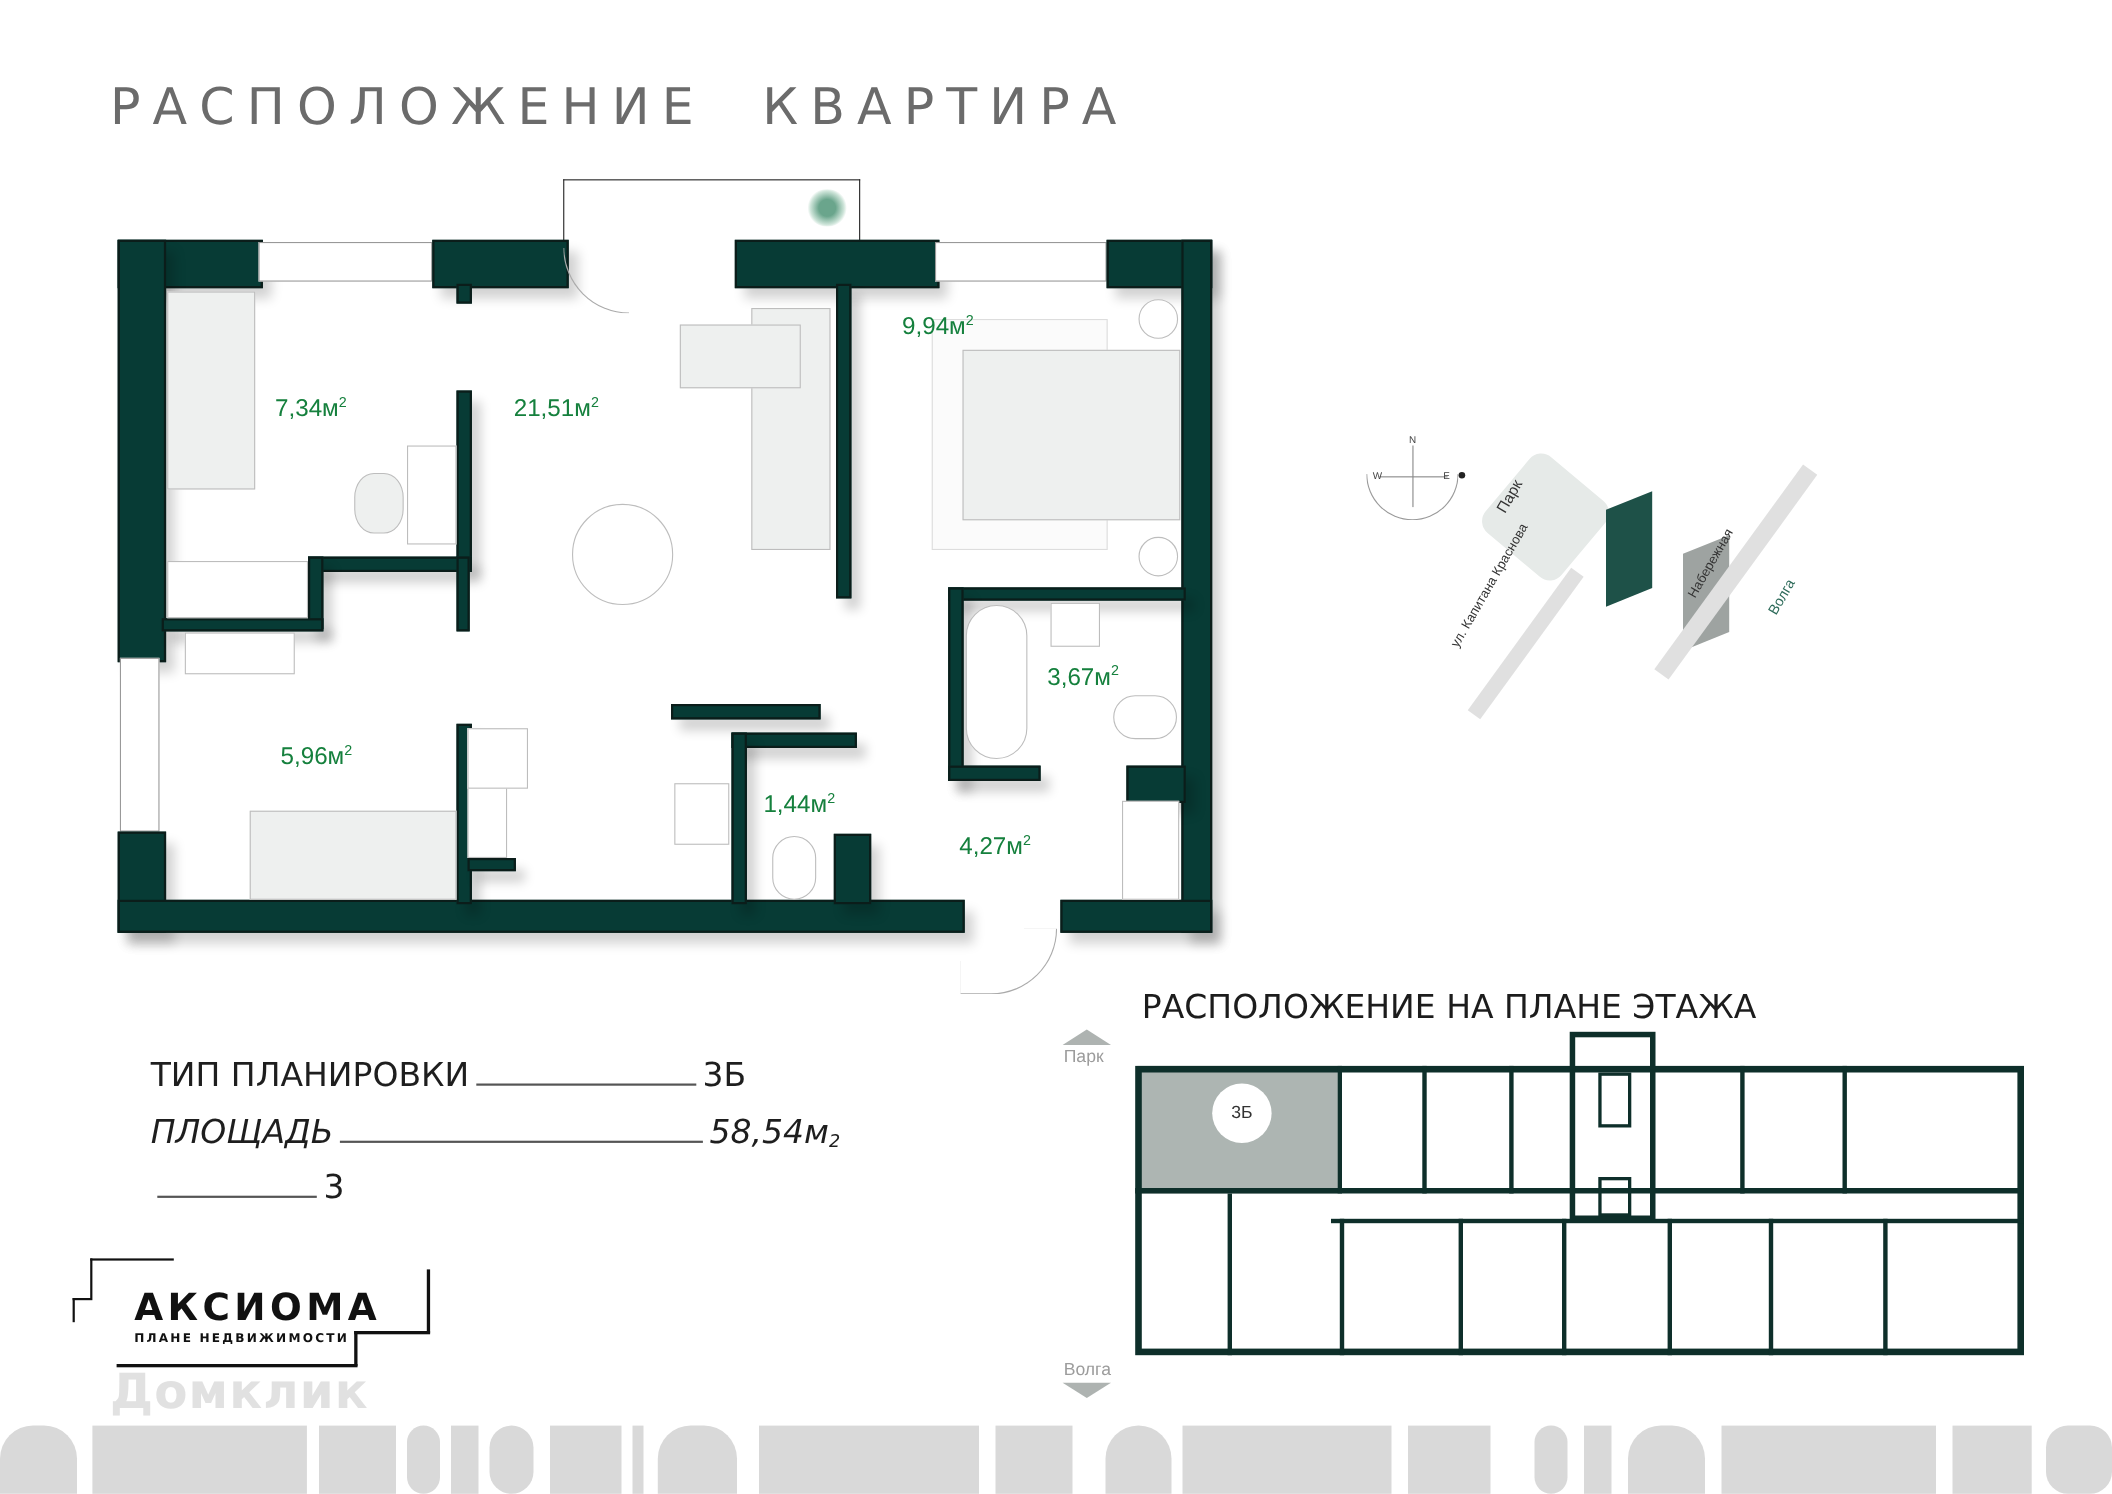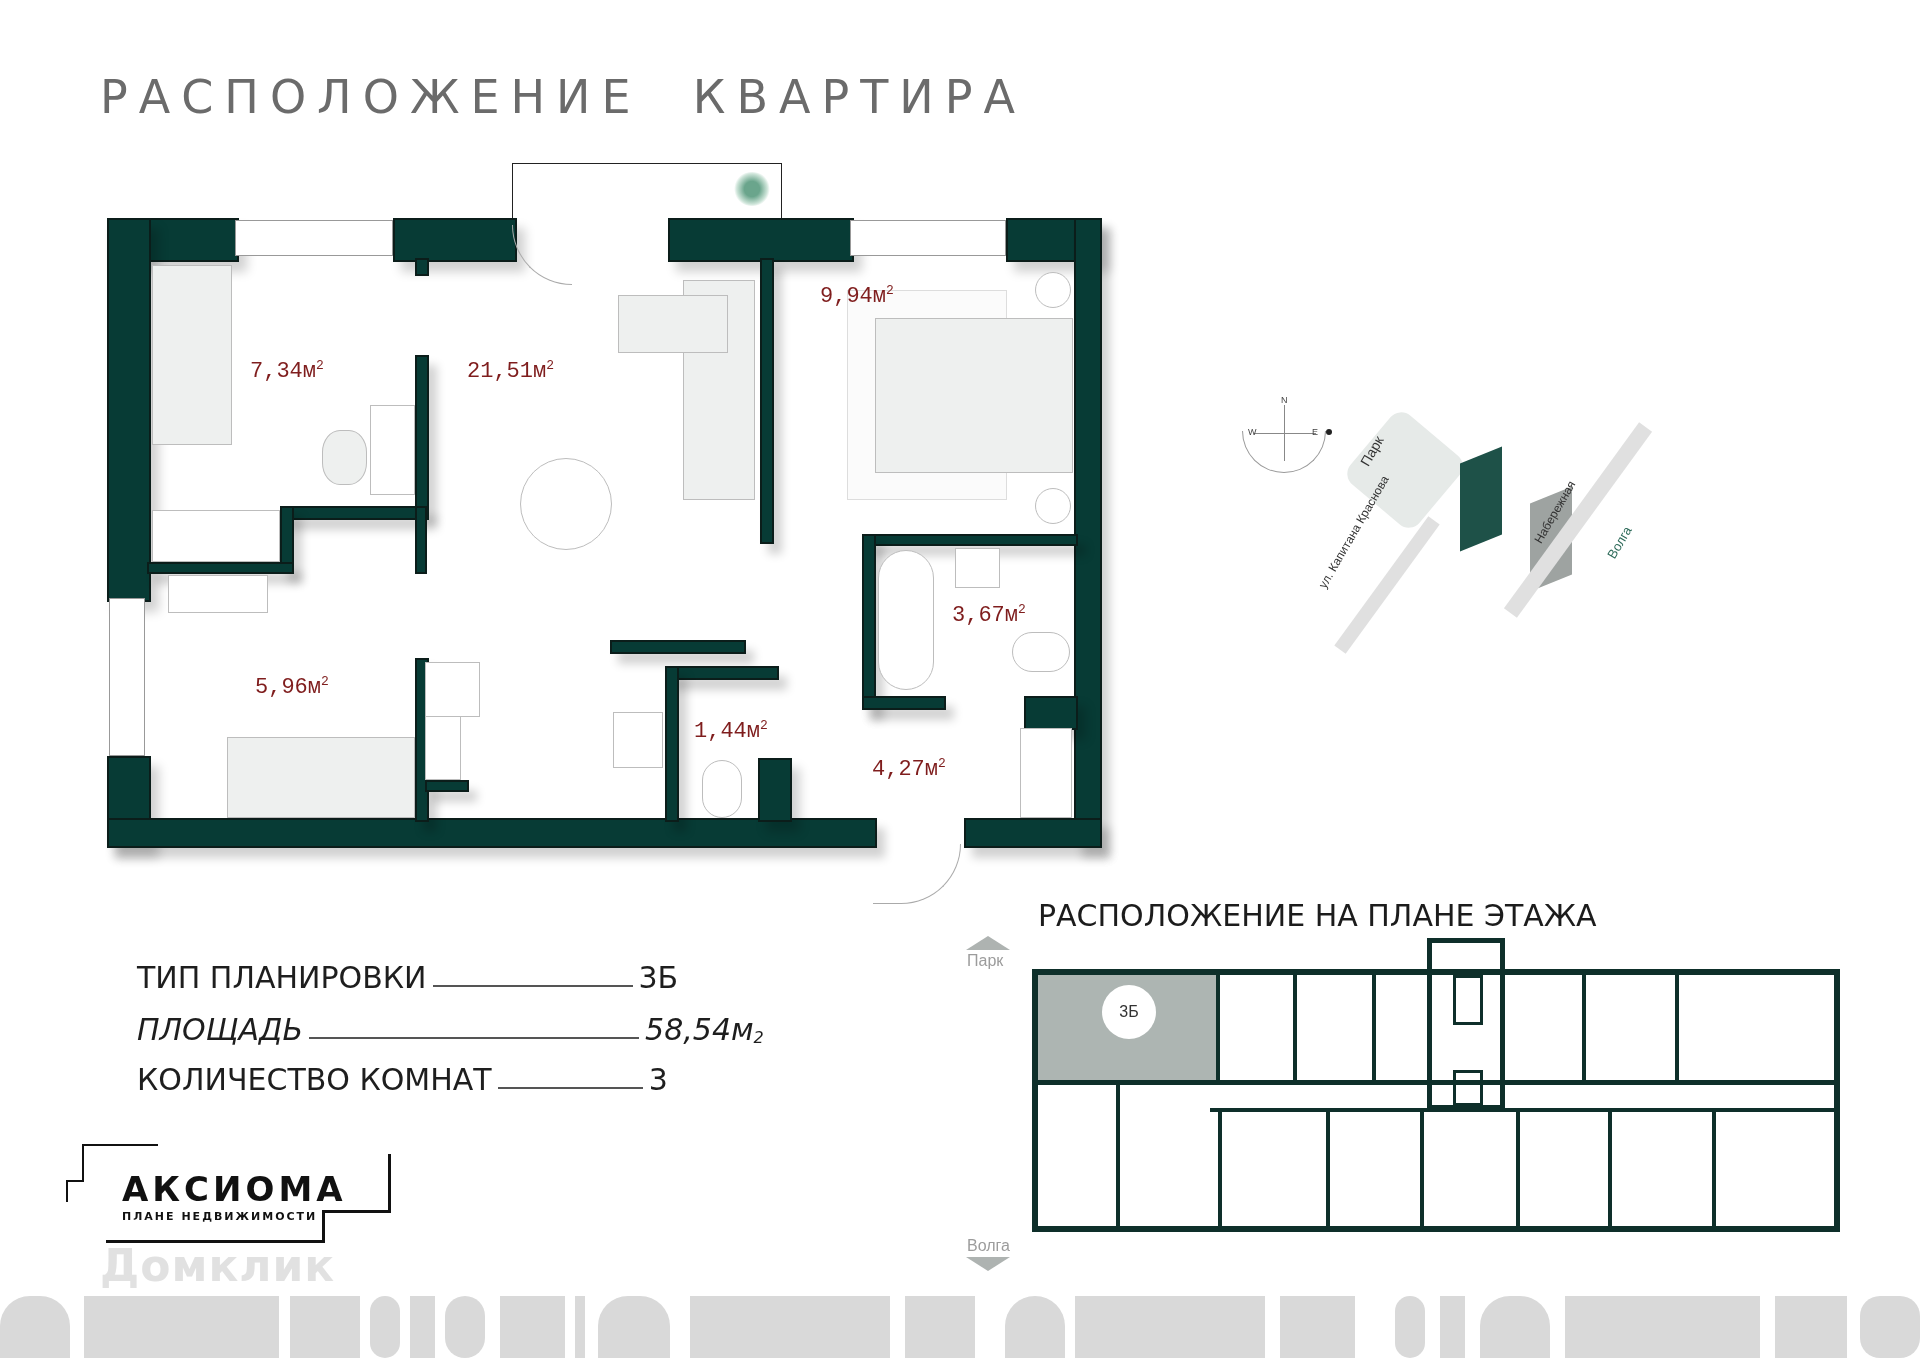--- a/index.html
+++ b/index.html
@@ -1,20 +1,20 @@
 <!DOCTYPE html>
 <html><head>
 <meta charset="utf-8">
 <style>
   html, body { margin: 0; padding: 0; }
   body { width: 1920px; height: 1358px; background: #ffffff; position: relative; overflow: hidden; font-family: "Liberation Sans", sans-serif; color: #2a2a2a; }
   .abs { position: absolute; }
   .title { left: 100px; top: 70px; font-size: 46px; letter-spacing: 11px; color: #6b6b6b; font-family: "DejaVu Sans", sans-serif; font-weight: normal; white-space: pre; }
   .wall { position: absolute; background: #073b35; border: 2px solid #0b1d1a; box-shadow: 8px 10px 10px rgba(0,0,0,0.18); }
-  .area { position: absolute; font-family: Liberation Mono, monospace; font-size: 22px; color: #7f1d1d; white-space: nowrap; }
+  .area { position: absolute; font-family: Liberation Sans, sans-serif; font-size: 22px; color: #15803d; white-space: nowrap; }
   .area sup { font-size: 13px; }
   .furn { position: absolute; border: 1.5px solid #bdbdbd; background: #eef0ef; box-sizing: border-box; }
   .line { position: absolute; border: 1.5px solid #bbb; box-sizing: border-box; background: #fff; }
   .window { position: absolute; background: #fff; border: 1.5px solid #999; box-sizing: border-box; }
   .door { position: absolute; border: 1.5px solid #aaa; box-sizing: border-box; }
   .spec-row { position: absolute; left: 137px; display: flex; align-items: flex-end; font-size: 30px; color: #1e1e1e; font-family: "DejaVu Sans", sans-serif; }
   .spec-row .dots { border-bottom: 2px solid #555; margin: 0 6px 8px 6px; }
   .spec-row sup { font-size: 16px; }
   .logo-box { left: 66px; top: 1144px; width: 330px; height: 100px; }
   .logo-main { position: absolute; left: 56px; top: 25px; font-size: 34px; font-weight: bold; letter-spacing: 4px; color: #111; font-family: "DejaVu Sans", sans-serif; }
@@ -128,21 +128,20 @@
   <span class="dots" style="width:200px;"></span>
   <span>3Б</span>
 </div>
 <div class="spec-row" style="top:1012px;font-style:italic;">
   <span>ПЛОЩАДЬ</span>
   <span class="dots" style="width:330px;"></span>
   <span>58,54м</span>
     <sup>2</sup>
 </div>
 <div class="spec-row" style="top:1062px;">
-  <span>КОЛИЧЕСТВО КОМНАТ</span>
   <span class="dots" style="width:145px;"></span>
   <span>3</span>
 </div>
 
 <div class="abs logo-box">
   <div class="abs" style="left:16px;top:0;width:76px;height:2px;background:#111;"></div>
   <div class="abs" style="left:16px;top:0;width:2px;height:36px;background:#111;"></div>
   <div class="abs" style="left:0;top:36px;width:18px;height:2px;background:#111;"></div>
   <div class="abs" style="left:0;top:36px;width:2px;height:22px;background:#111;"></div>
   <div class="abs" style="left:322px;top:10px;width:3px;height:58px;background:#111;"></div>

